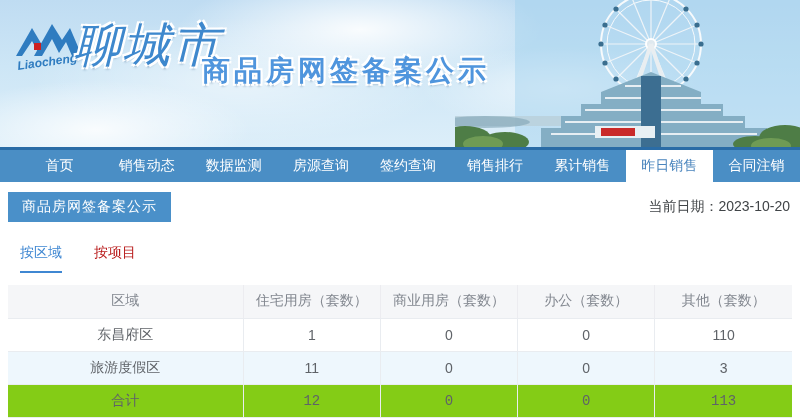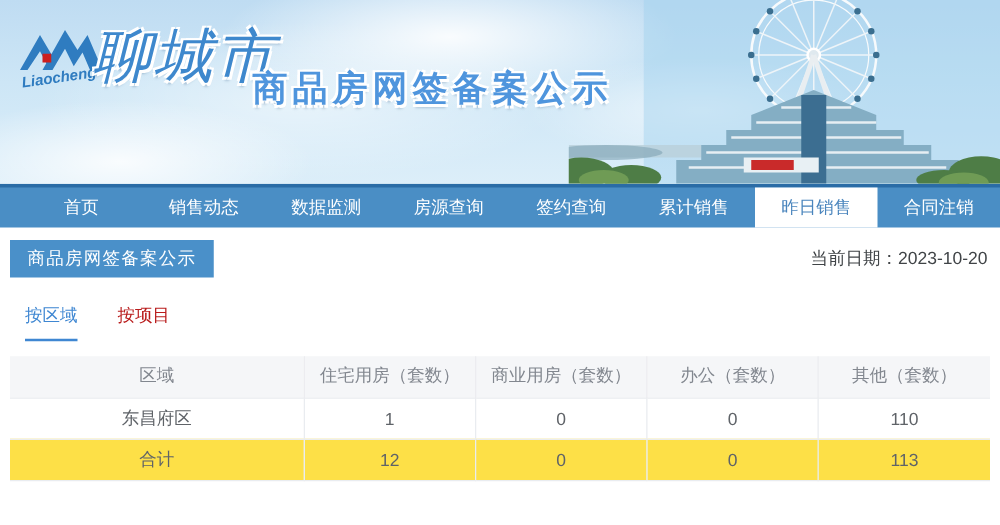--- a/index.html
+++ b/index.html
@@ -68,21 +68,21 @@
   th,td{
     height:33px;text-align:center;font-weight:normal;font-size:14px;
     border-bottom:1px solid var(--border);
   }
   th{background:#f5f6f8;color:var(--header-text);border-right:1px solid #ececf0;}
   td{color:var(--cell-text);border-right:1px solid var(--border);}
   th:last-child,td:last-child{border-right:none;}
   col.c-region{width:30%;}
   col.c-num{width:17.5%;}
   tr.stripe-blue td{background:#eef7fd;}
-  tr.stripe-gray td{background:#fde047;}
+  tr.stripe-gray td{background:#84cc16;font-family:Liberation Mono, monospace;}
 </style>
 </head>
 <body>
 
 <div class="banner">
   <svg class="logo" width="72" height="66" viewBox="0 0 72 66">
     <path d="M4 40 L20 12 L33 34 L28 40 L20 25 L10 40 Z" fill="#2f7cc0"></path>
     <path d="M22 40 L40 8 L50 24 L58 12 L70 40 L60 40 L54 26 L47 37 L40 23 L30 40 Z" fill="#2f7cc0"></path>
     <rect x="22" y="27" width="7" height="7" fill="#cc1f1f"></rect>
     <text x="6" y="54" font-size="12" font-style="italic" font-weight="bold" fill="#2f7cc0" transform="rotate(-8 6 54)">Liaocheng</text>
@@ -162,20 +162,21 @@
     </g>
   </svg>
 </div>
 
 <div class="nav" id="main-nav">
     <div class="nav-item">首页</div>
     <div class="nav-item">销售动态</div>
     <div class="nav-item">数据监测</div>
     <div class="nav-item">房源查询</div>
     <div class="nav-item">签约查询</div>
+    <div class="nav-item">销售排行</div>
     <div class="nav-item">累计销售</div>
     <div class="nav-item active">昨日销售</div>
     <div class="nav-item">合同注销</div>
   </div>
 
 <div class="content">
   <div class="title-row">
     <div class="section-badge">商品房网签备案公示</div>
     <div class="date-line">
       <span>当前日期：</span><span>2023-10-20</span>
@@ -205,20 +206,27 @@
         </tr>
       </thead>
     <tbody id="tbody">
         <tr class="">
           <td>东昌府区</td>
           <td>1</td>
           <td>0</td>
           <td>0</td>
           <td>110</td>
         </tr>
+        <tr class="stripe-blue">
+          <td>旅游度假区</td>
+          <td>11</td>
+          <td>0</td>
+          <td>0</td>
+          <td>3</td>
+        </tr>
         <tr class="stripe-gray">
           <td>合计</td>
           <td>12</td>
           <td>0</td>
           <td>0</td>
           <td>113</td>
         </tr>
       </tbody>
   </table>
 </div>

